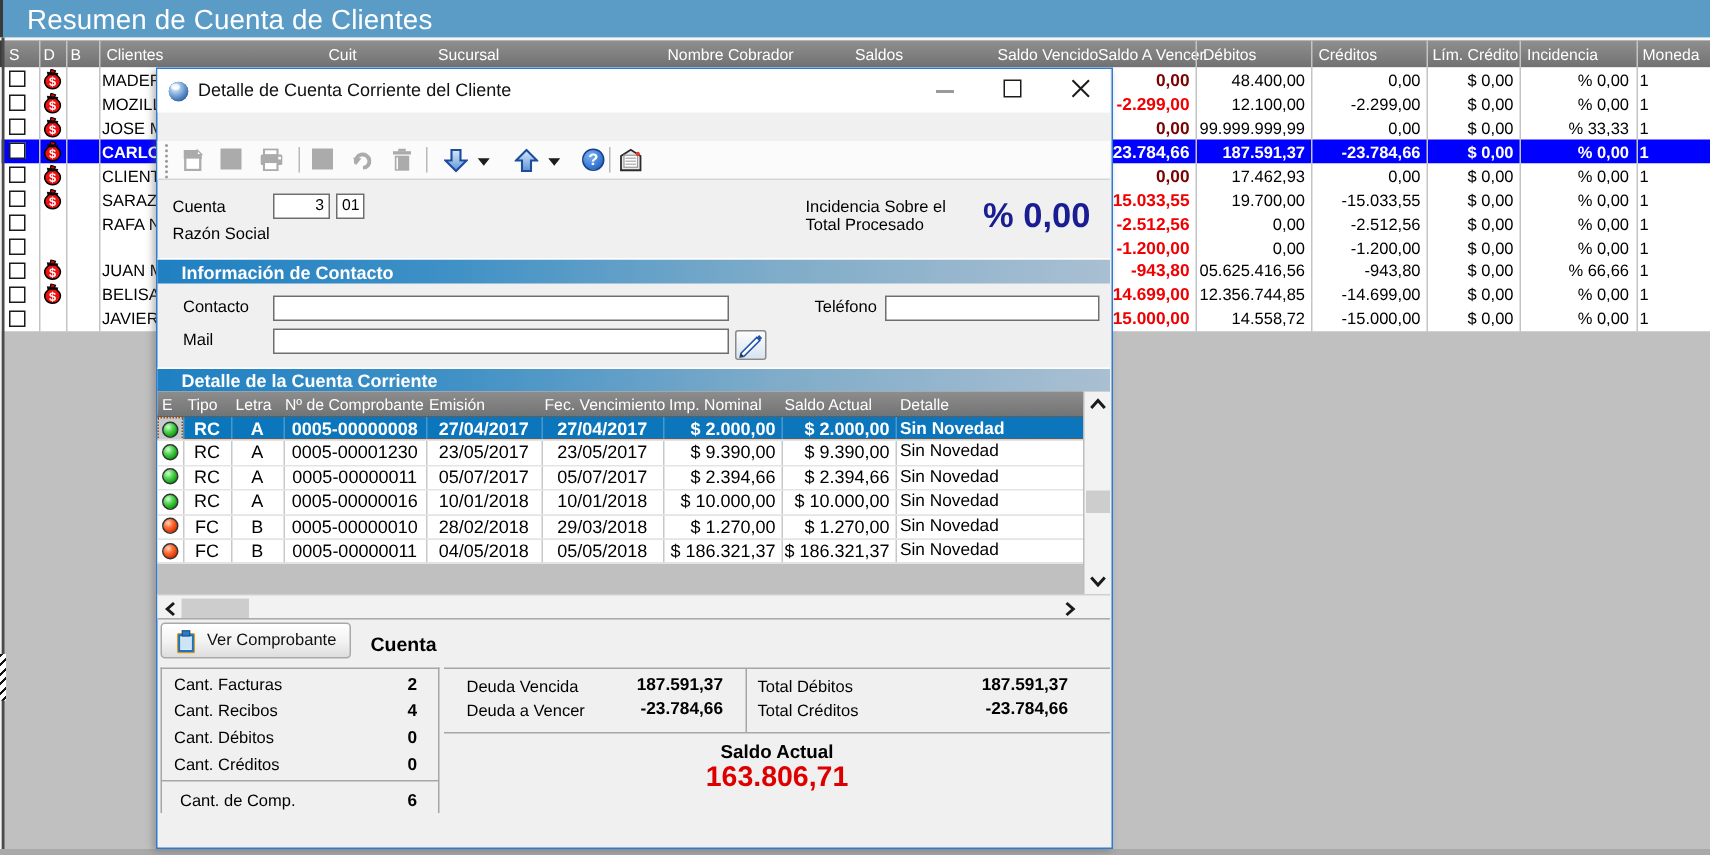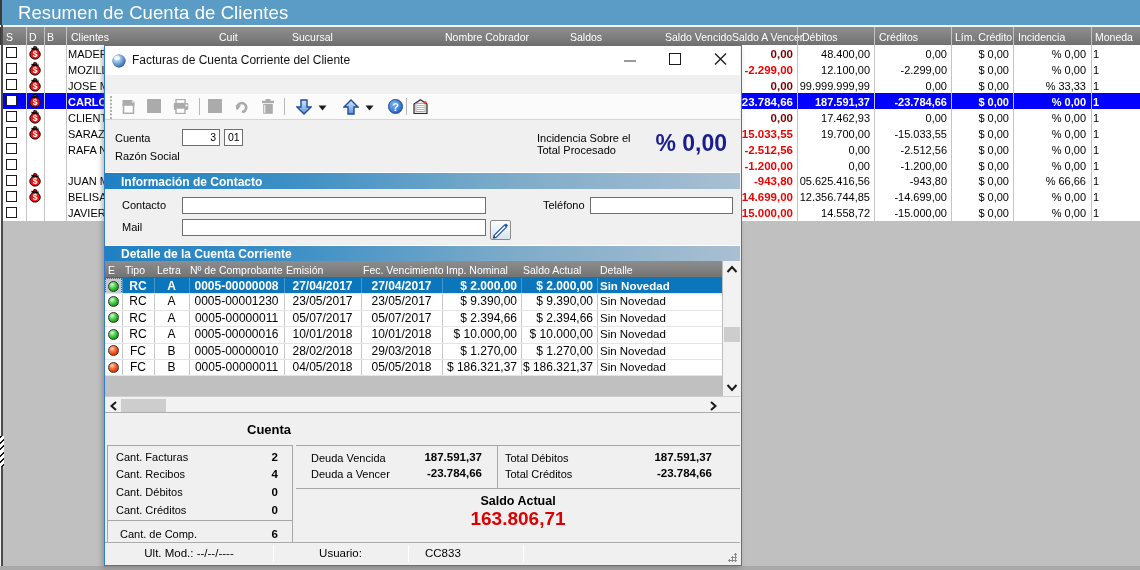--- a/index.html
+++ b/index.html
@@ -293,21 +293,21 @@
         <defs>
           <radialGradient id="gg" cx="0.35" cy="0.3" r="0.9">
             <stop offset="0" stop-color="#FFFFFF"></stop>
             <stop offset="0.3" stop-color="#9CC2E8"></stop>
             <stop offset="0.7" stop-color="#4679B8"></stop>
             <stop offset="1" stop-color="#1C4A84"></stop>
           </radialGradient>
         </defs>
         <ellipse cx="5" cy="4" rx="3" ry="2" fill="rgba(255,255,255,0.75)"></ellipse>
       </svg>
-      <span class="txt">Facturas de Cuenta Corriente del Cliente</span>
+      <span class="txt">Detalle de Cuenta Corriente del Cliente</span>
       <div id="mindash" class="a"></div>
       <div id="maxbox" class="a"></div>
       <svg class="a" style="left:609px;top:6px" width="13" height="14" viewBox="0 0 13 14">
         <path d="M1 1.5 L12 12.5 M12 1.5 L1 12.5" stroke="#1c1c1c" stroke-width="1.4"></path>
       </svg>
     </div>
 <div id="dtool" class="a">
       <svg class="a" style="left:4px;top:1px" width="4" height="24" viewBox="0 0 4 24">
         <g fill="#9a9a9a">
           <circle cx="2" cy="2" r="1"></circle>
@@ -551,20 +551,29 @@
       <div class="hsb">
         <svg style="position:absolute;left:4px;top:4px" width="9" height="10" viewBox="0 0 9 10">
           <path d="M7 1 L2.5 5 L7 9" fill="none" stroke="#1a1a1a" stroke-width="2"></path>
         </svg>
         <svg style="position:absolute;left:604px;top:4px" width="9" height="10" viewBox="0 0 9 10">
           <path d="M2 1 L6.5 5 L2 9" fill="none" stroke="#1a1a1a" stroke-width="2"></path>
         </svg>
         <div class="hthumb"></div>
       </div>
     </div>
+<div id="vercomp" class="a">
+      <svg class="a" style="left:9px;top:4px" width="14" height="16" viewBox="0 0 14 16">
+        <rect x="1" y="2" width="12" height="13.5" fill="#D89C20" rx="1"></rect>
+        <rect x="2.5" y="3.5" width="9" height="10.5" fill="#fff" stroke="#1B72C0" stroke-width="1.4"></rect>
+        <rect x="3.5" y="4.5" width="7" height="8.5" fill="#CCE4F6"></rect>
+        <rect x="4.5" y="0.5" width="5" height="3.5" fill="#2B7BC4" stroke="#15518C" stroke-width="0.8"></rect>
+      </svg>
+      <span>Ver Comprobante</span>
+    </div>
 <div class="flabel" style="left:142px;top:376px;font-weight:bold;font-size:13px">Cuenta</div>
 <div id="lbox" class="a">
       <div class="statrow" style="left:8px;top:5px">Cant. Facturas</div>
       <div class="statval" style="left:120px;top:5px;width:50px">2</div>
       <div class="statrow" style="left:8px;top:22px">Cant. Recibos</div>
       <div class="statval" style="left:120px;top:22px;width:50px">4</div>
       <div class="statrow" style="left:8px;top:40px">Cant. Débitos</div>
       <div class="statval" style="left:120px;top:40px;width:50px">0</div>
       <div class="statrow" style="left:8px;top:58px">Cant. Créditos</div>
       <div class="statval" style="left:120px;top:58px;width:50px">0</div>
@@ -579,21 +588,12 @@
       <div class="statrow" style="left:15px;top:22px">Deuda a Vencer</div>
       <div class="statval" style="left:96px;top:21px;width:90px">-23.784,66</div>
       <div class="statrow" style="left:209px;top:6px">Total Débitos</div>
       <div class="statval" style="left:326px;top:5px;width:90px">187.591,37</div>
       <div class="statrow" style="left:209px;top:22px">Total Créditos</div>
       <div class="statval" style="left:326px;top:21px;width:90px">-23.784,66</div>
       <div class="a" style="left:0;top:42px;width:444px;height:1px;background:#A6A6A6"></div>
       <div id="saldolbl">Saldo Actual</div>
       <div id="saldoval">163.806,71</div>
     </div>
-<div id="dstatus" class="a">
-      <div class="cell" style="left:0;width:168px">Ult. Mod.: --/--/----</div>
-      <div class="cell" style="left:168px;width:135px">Usuario:</div>
-      <div class="cell" style="left:320px;text-align:left">CC833</div>
-      <div class="ssep" style="left:168px"></div>
-      <div class="ssep" style="left:303px"></div>
-      <div class="ssep" style="left:418px"></div>
-      <div id="grip"></div>
-    </div>
 </div>
 </body></html>

